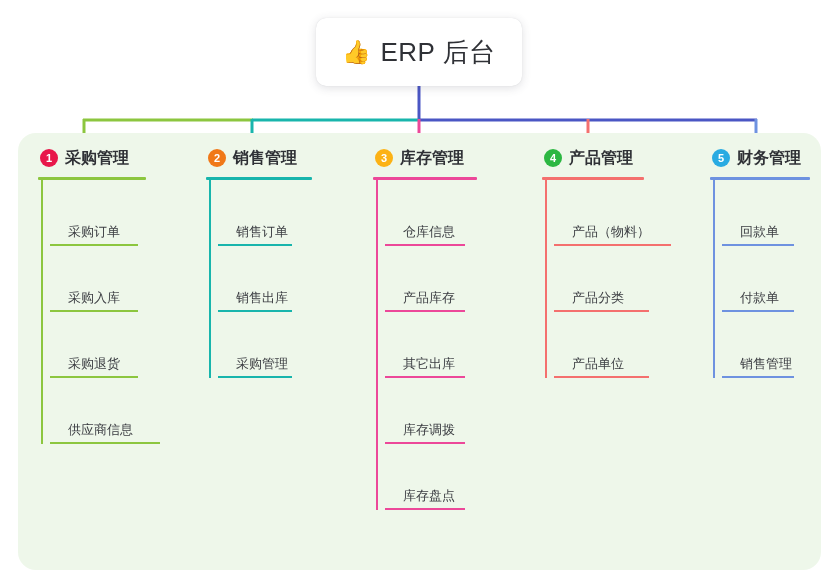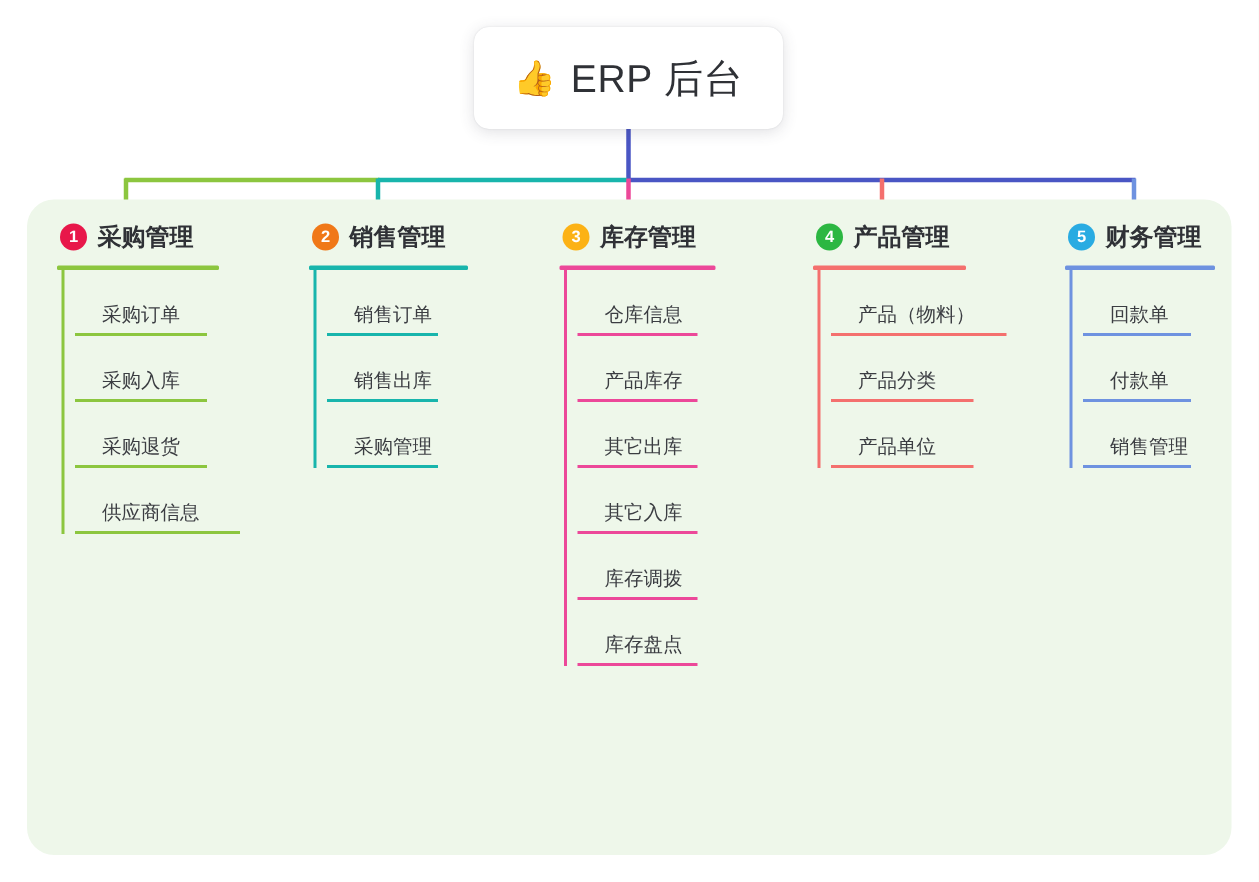--- a/index.html
+++ b/index.html
@@ -115,21 +115,21 @@
   }
   .rail {
     position: absolute;
     left: 3px;
     top: 0;
     bottom: 0;
     width: 2px;
   }
   .item {
     position: relative;
-    height: 44px;
+    height: 66px;
     box-sizing: border-box;
     display: flex;
     align-items: flex-end;
     padding-left: 18px;
     text-align: right;
   }
   .item-label {
     font-size: 13px;
     color: #3b3d42;
     white-space: nowrap;
@@ -234,24 +234,20 @@
           </div>
           <div class="item">
             <span class="item-label">产品库存</span>
             <div class="item-underline" style="background: rgb(236, 72, 153); width: 80px;"></div>
           </div>
           <div class="item">
             <span class="item-label">其它出库</span>
             <div class="item-underline" style="background: rgb(236, 72, 153); width: 80px;"></div>
           </div>
           <div class="item">
-            <span class="item-label">其它入库</span>
-            <div class="item-underline" style="background: rgb(236, 72, 153); width: 80px;"></div>
-          </div>
-          <div class="item">
             <span class="item-label">库存调拨</span>
             <div class="item-underline" style="background: rgb(236, 72, 153); width: 80px;"></div>
           </div>
           <div class="item">
             <span class="item-label">库存盘点</span>
             <div class="item-underline" style="background: rgb(236, 72, 153); width: 80px;"></div>
           </div>
         </div>
       </div>
       <div class="column" style="left: 542px;">

